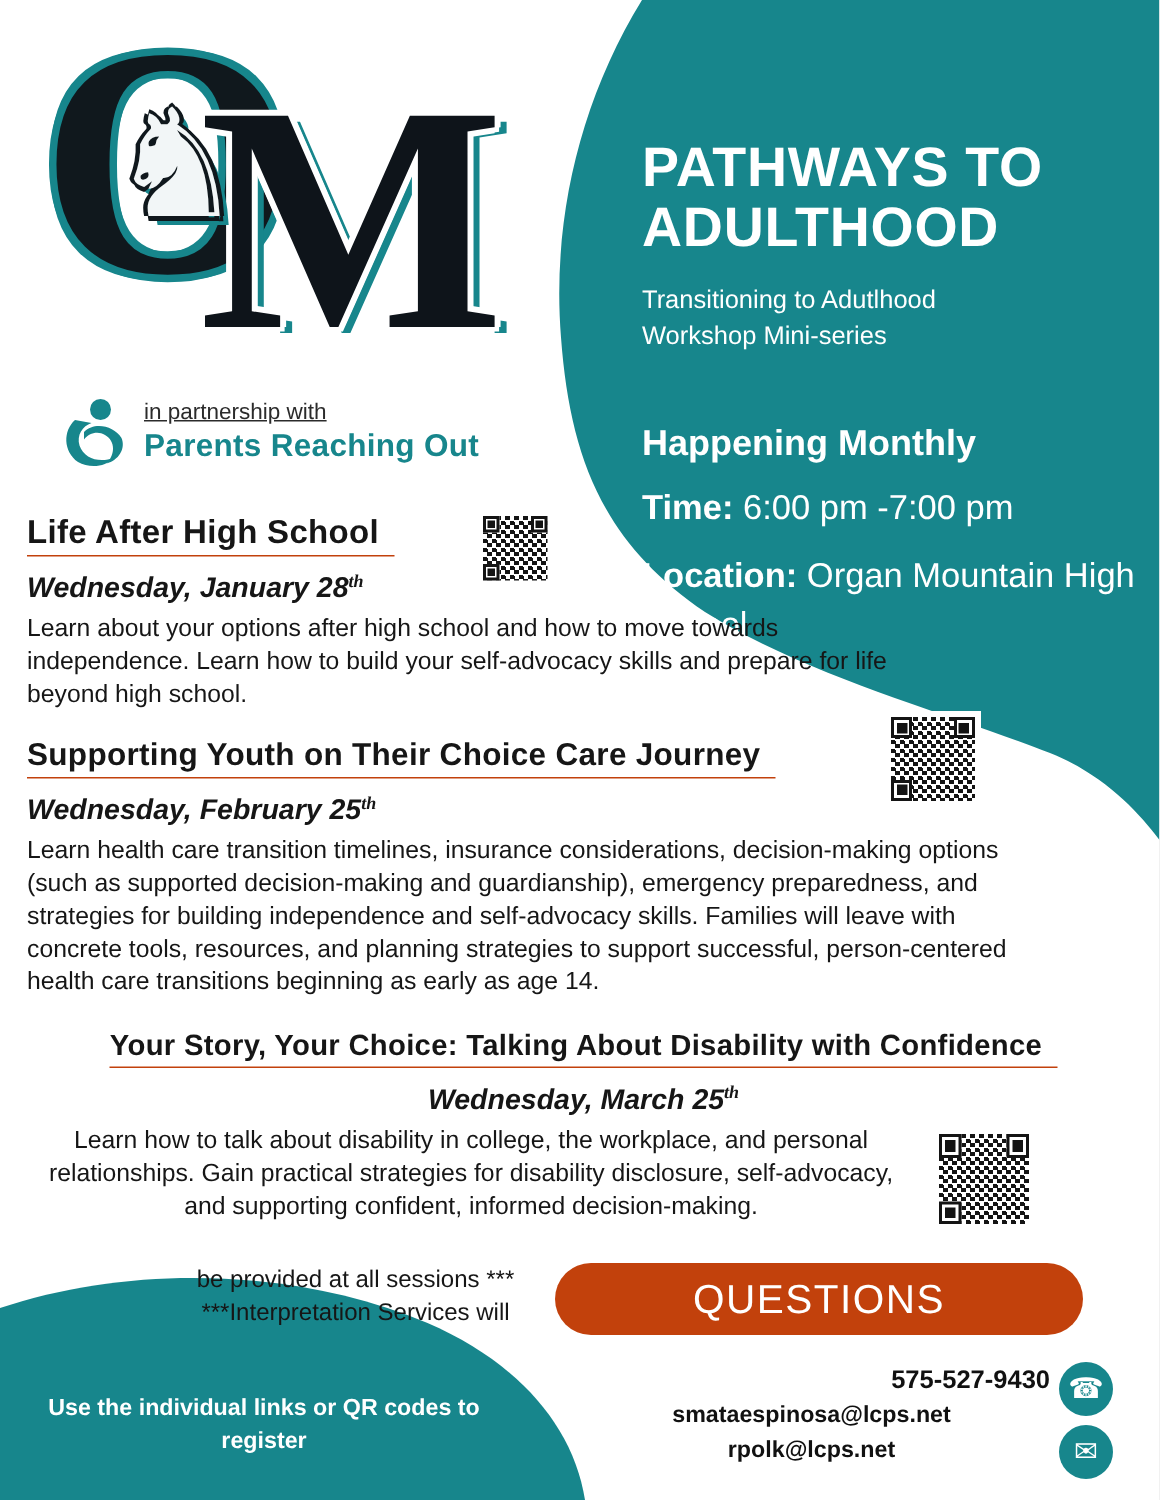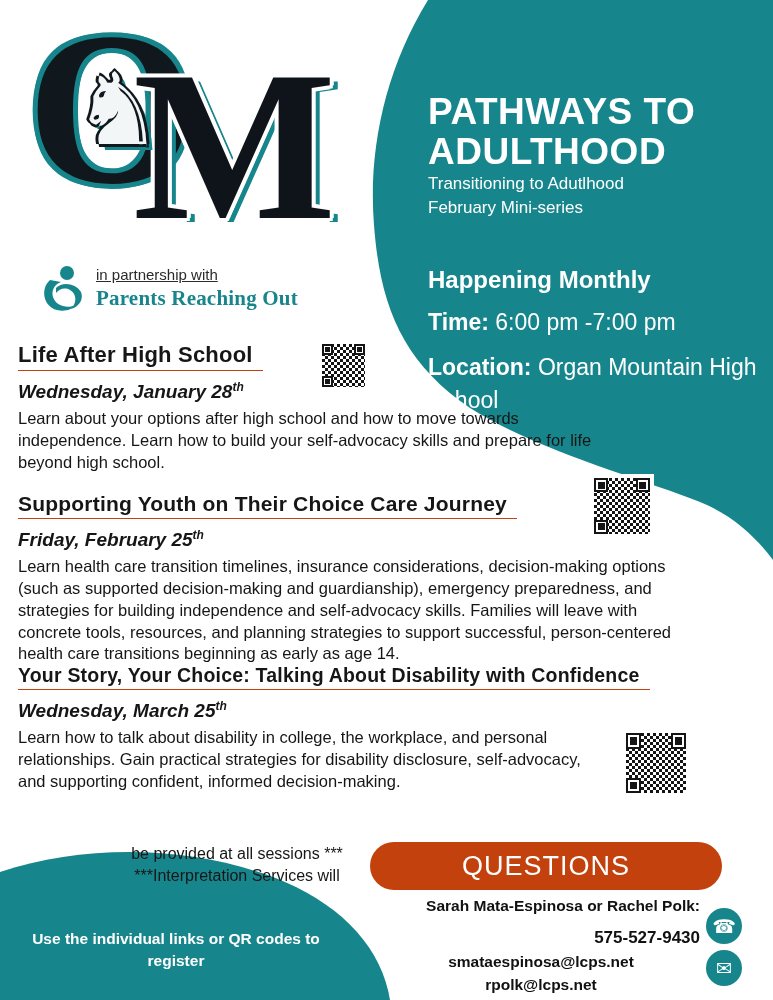--- a/index.html
+++ b/index.html
@@ -23,39 +23,39 @@
   .om-knight { position:absolute; left:48px; top:52px; font-size:100px; line-height:1;
                font-family:"DejaVu Sans", sans-serif; color:#f2f6f7;
                text-shadow: 3px 0 0 #10181d,-3px 0 0 #10181d,0 3px 0 #10181d,0 -3px 0 #10181d,
                             6px 6px 0 #17868c; }
 
   
   .partnership { position:absolute; left:40px; top:262px; width:320px; }
   .pro-icon { position:absolute; left:0; top:2px; width:46px; height:50px; }
   .partnership-text { position:absolute; left:56px; top:4px; font-size:15px; color:#2b2b2b;text-decoration:underline; }
   .partner-name { position:absolute; left:56px; top:24px; font-size:21px; font-weight:bold;
-                  color:#17868c; letter-spacing:.2px; white-space:nowrap;font-family:Liberation Serif, serif; }
+                  color:#17868c; letter-spacing:.2px; white-space:nowrap; }
 
   
   .hero { position:absolute; left:428px; top:92px; width:332px; color:#ffffff; }
   .hero-title { font-size:37px; font-weight:bold; line-height:1.08; letter-spacing:.5px; }
-  .hero-sub { font-size:17px; line-height:1.4; }
+  .hero-sub { font-size:17px; line-height:1.4; margin-top:16px; }
   .hero-monthly { font-size:24px; font-weight:bold; margin-top:46px; }
   .hero-line { font-size:23px; margin-top:12px; line-height:1.45; }
   .hero-line b { font-weight:bold; }
 
   
   .session { position:absolute; left:18px; }
   .session h2 { margin:0; display:inline-block; border-bottom:1px solid #c2410c;
                 padding:0 10px 2px 0; letter-spacing:.2px; white-space:nowrap; }
   .s1 { top:342px; width:600px; } .s1 h2 { font-size:22px; }
   .s2 { top:492px; width:662px; } .s2 h2 { font-size:21px; }
-  .s3 { top:664px; width:742px; } .s3 h2 { font-size:19.5px; }
+  .s3 { top:686px; width:742px;text-align:center; } .s3 h2 { font-size:19.5px; }
   .date { font-style:italic; font-weight:bold; font-size:19px; margin:9px 0 5px; }
-  .date sup { font-size:12px; }
+  .date sup { font-size:12px;font-family:Liberation Serif, serif; }
   .sbody { font-size:16.5px; line-height:1.32; }
 
   
   .qr { background:#fff; position:relative; box-shadow:0 0 0 2px #fff; }
   .qr .noise { position:absolute; inset:2px;
                background: repeating-conic-gradient(#141414 0% 25%, #ffffff 0% 50%);
                background-size:6px 6px; }
   .qr .finder { position:absolute; width:24%; height:24%; border:2px solid #141414; background:#fff; box-sizing:border-box; }
   .qr .finder::after { content:""; position:absolute; inset:18%; background:#141414; }
   .qr .tl { top:2px; left:2px; } .qr .tr { top:2px; right:2px; } .qr .bl { bottom:2px; left:2px; }
@@ -109,21 +109,21 @@
     <div class="partner-name">Parents Reaching Out</div>
   </div>
 
   <div class="hero">
     <div class="hero-title">
       <div>PATHWAYS TO</div>
       <div>ADULTHOOD</div>
     </div>
     <div class="hero-sub">
       <div>Transitioning to Adutlhood</div>
-      <div>February Mini-series</div>
+      <div>Workshop Mini-series</div>
     </div>
     <div class="hero-monthly">Happening Monthly</div>
     <div class="hero-line">
       <b>Time:</b>
       <span>6:00 pm -7:00 pm</span>
     </div>
     <div class="hero-line">
       <b>Location:</b>
       <span>Organ Mountain High School</span>
     </div>
@@ -145,21 +145,21 @@
 
   <div class="session s2">
     <h2>Supporting Youth on Their Choice Care Journey</h2>
     <div class="qr qr2">
       <span class="noise"></span>
       <span class="finder tl"></span>
       <span class="finder tr"></span>
       <span class="finder bl"></span>
     </div>
     <div class="date">
-      <span>Friday, February 25</span><sup>th</sup>
+      <span>Wednesday, February 25</span><sup>th</sup>
     </div>
     <div class="sbody">Learn health care transition timelines, insurance considerations, decision-making options (such as supported decision-making and guardianship), emergency preparedness, and strategies for building independence and self-advocacy skills. Families will leave with concrete tools, resources, and planning strategies to support successful, person-centered health care transitions beginning as early as age 14.</div>
   </div>
 
   <div class="session s3">
     <h2>Your Story, Your Choice: Talking About Disability with Confidence</h2>
     <div class="date">
       <span>Wednesday, March 25</span><sup>th</sup>
     </div>
     <div class="sbody">
@@ -174,21 +174,20 @@
   </div>
 
   <div class="interp">
     <div>be provided at all sessions ***</div>
     <div>***Interpretation Services will</div>
   </div>
 
   <div class="questions-pill">QUESTIONS</div>
 
   <div class="contact">
-    <div class="names">Sarah Mata-Espinosa or Rachel Polk:</div>
     <div class="phone">575-527-9430</div>
     <div class="email">smataespinosa@lcps.net</div>
     <div class="email">rpolk@lcps.net</div>
   </div>
 
   <div class="round-icon phone-icon">☎</div>
   <div class="round-icon mail-icon">✉</div>
 
   <div class="register-note">Use the individual links or QR codes to register</div>
 

